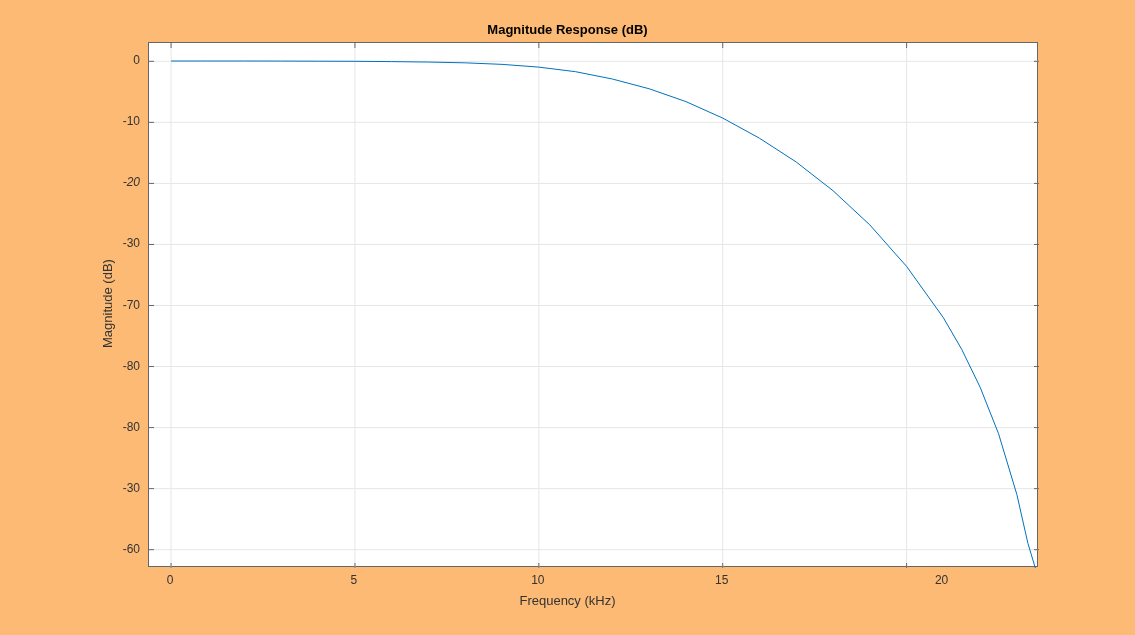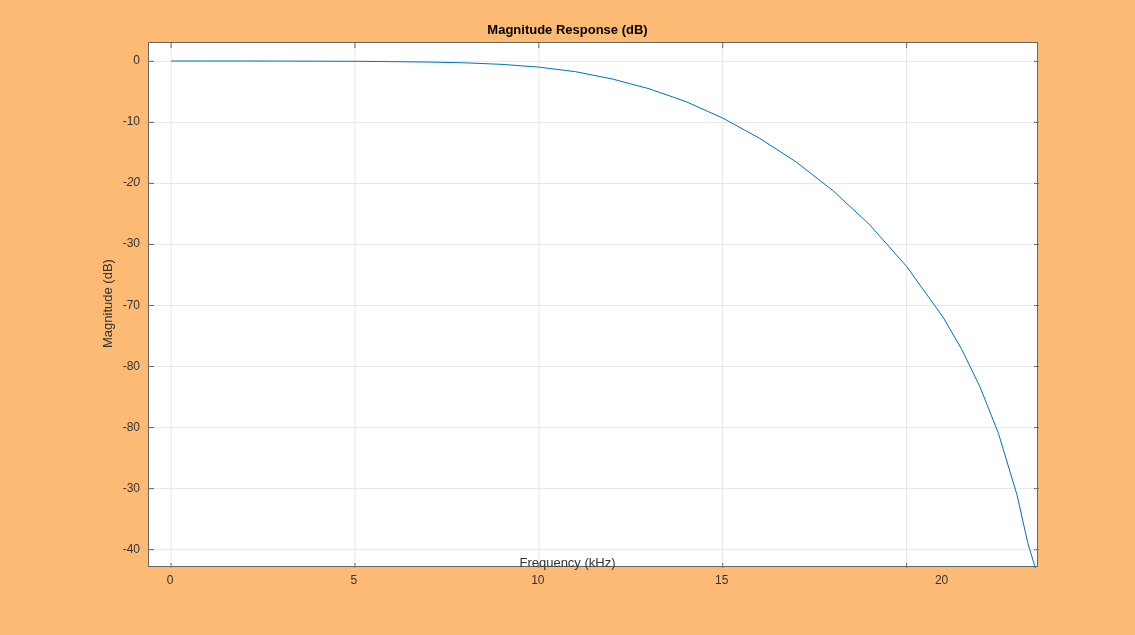--- a/index.html
+++ b/index.html
@@ -70,25 +70,25 @@
       </svg>
   </div>
   <div id="xticks">
       <div class="tick-label-x" style="left: 170.066px; top: 573px;">0</div>
       <div class="tick-label-x" style="left: 353.95px; top: 573px;">5</div>
       <div class="tick-label-x" style="left: 537.835px; top: 573px;">10</div>
       <div class="tick-label-x" style="left: 721.719px; top: 573px;">15</div>
       <div class="tick-label-x" style="left: 905.603px; top: 573px; margin-left: 36px;">20</div>
     </div>
   <div id="yticks">
-      <div class="tick-label-y" style="left: 106px; width: 34px; top: 548.686px;">-40</div>
+      <div class="tick-label-y" style="left: 106px; width: 34px; top: 548.686px;">-60</div>
       <div class="tick-label-y" style="left: 106px; width: 34px; top: 487.64px;">-30</div>
       <div class="tick-label-y" style="left: 106px; width: 34px; top: 426.593px;">-80</div>
       <div class="tick-label-y" style="left: 106px; width: 34px; top: 365.547px;">-80</div>
       <div class="tick-label-y" style="left: 106px; width: 34px; top: 304.5px;">-70</div>
       <div class="tick-label-y" style="left: 106px; width: 34px; top: 243.453px;">-30</div>
       <div class="tick-label-y" style="left: 106px; width: 34px; top: 182.407px; font-style: italic;">-20</div>
       <div class="tick-label-y" style="left: 106px; width: 34px; top: 121.36px;">-10</div>
       <div class="tick-label-y" style="left: 106px; width: 34px; top: 60.314px;">0</div>
     </div>
-  <div id="xlabel" style="top: 555px;">Frequency (kHz)</div>
+  <div id="xlabel" style="top: 593px;">Frequency (kHz)</div>
   <div id="ylabel" style="left: 100px; top: 348px;">Magnitude (dB)</div>
 </div>
 
 </body></html>

